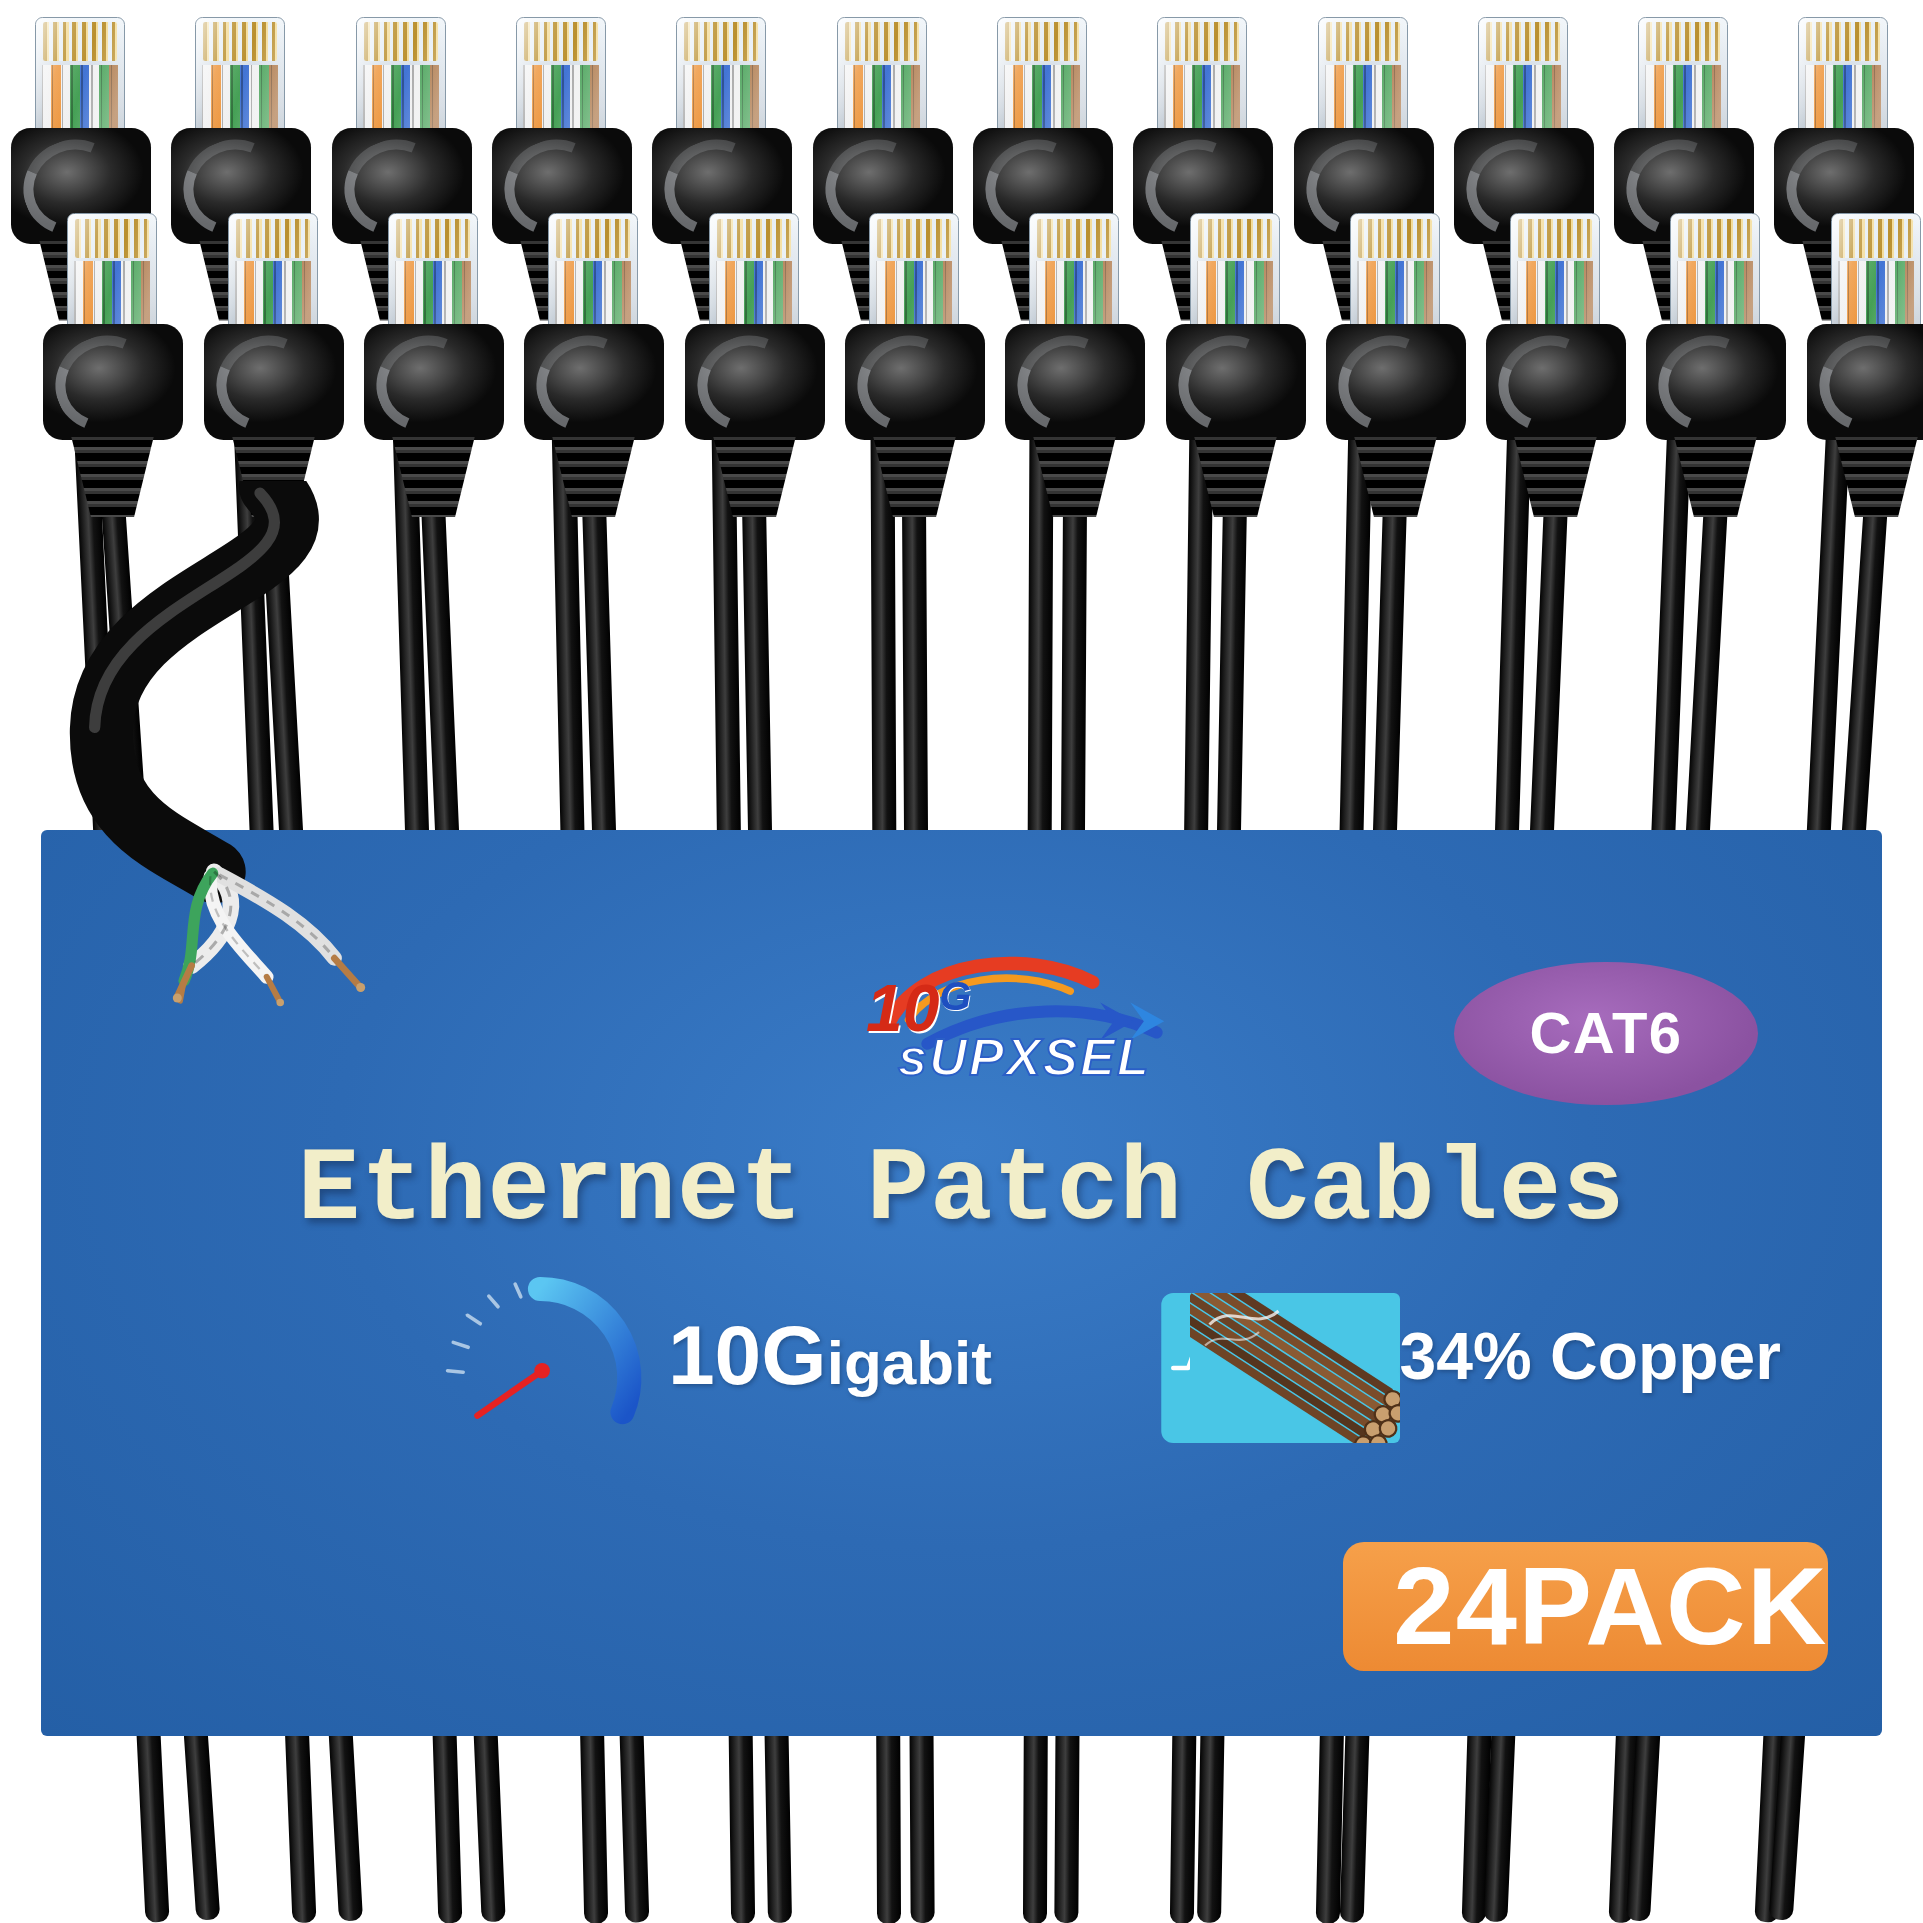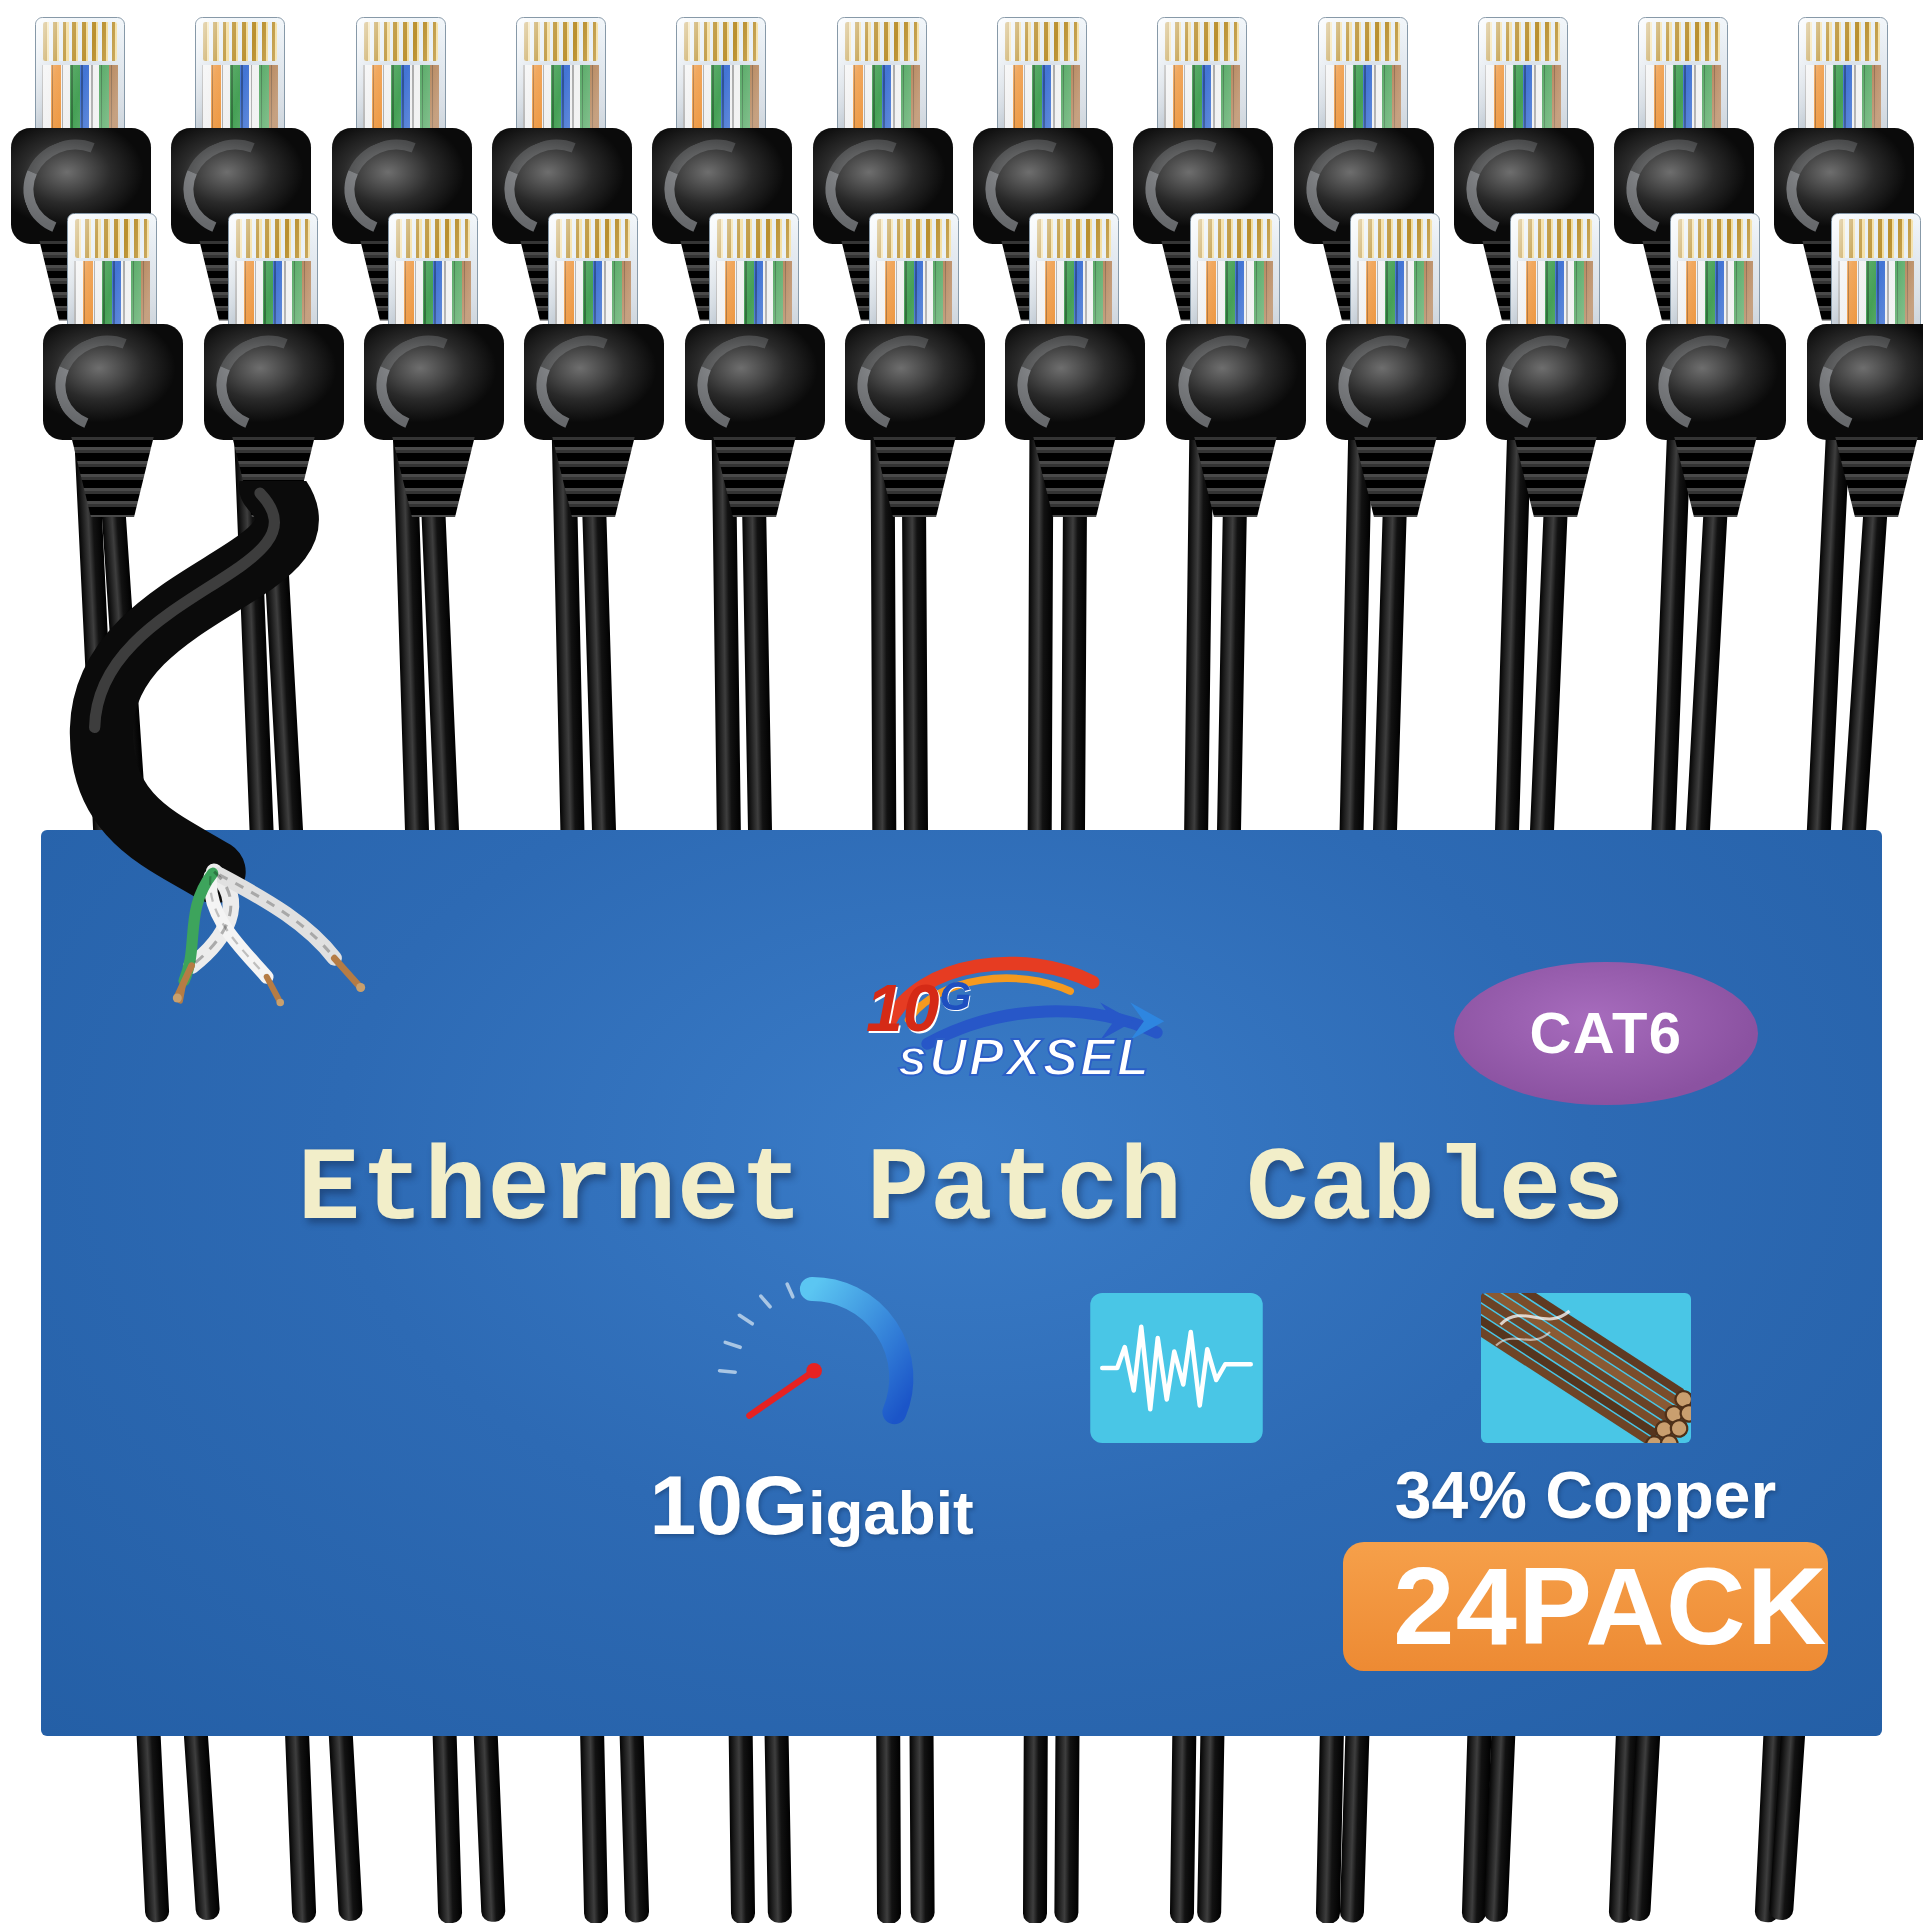--- a/index.html
+++ b/index.html
@@ -74,21 +74,21 @@
     color:#fff;font-size:58px;font-weight:bold;text-align:center;line-height:141px;letter-spacing:1.5px;
   }
   
   .title{
     position:absolute;top:301px;left:0;width:100%;margin:0;text-align:center;
     font-family:Liberation Mono, monospace;
     font-size:104px;font-weight:bold;color:#f2eec9;letter-spacing:0.8px;
     text-shadow:3px 4.5px 7.5px rgba(15,35,70,.45);
   }
   
-  .feature{position:absolute;top:425px;display:flex;flex-direction:column;align-items:center;justify-content:flex-end;}
+  .feature{position:absolute;top:425px;display:flex;align-items:center;justify-content:flex-end;}
   .icon-box{height:188px;display:flex;align-items:flex-end;justify-content:center;}
   .f-speed{left:590px;width:361px;}
   .f-band{left:977px;width:316px;}
   .f-copper{left:1349px;width:391px;}
   .f-label{margin-top:13.5px;color:#fff;font-weight:bold;white-space:nowrap;text-shadow:1.5px 2.3px 4.5px rgba(10,30,60,.35);}
   .f-label .big{font-size:84px;}
   .f-label .small{font-size:62px;}
   .f-copper .f-label .big{font-size:66px;}
   
   .pack{

